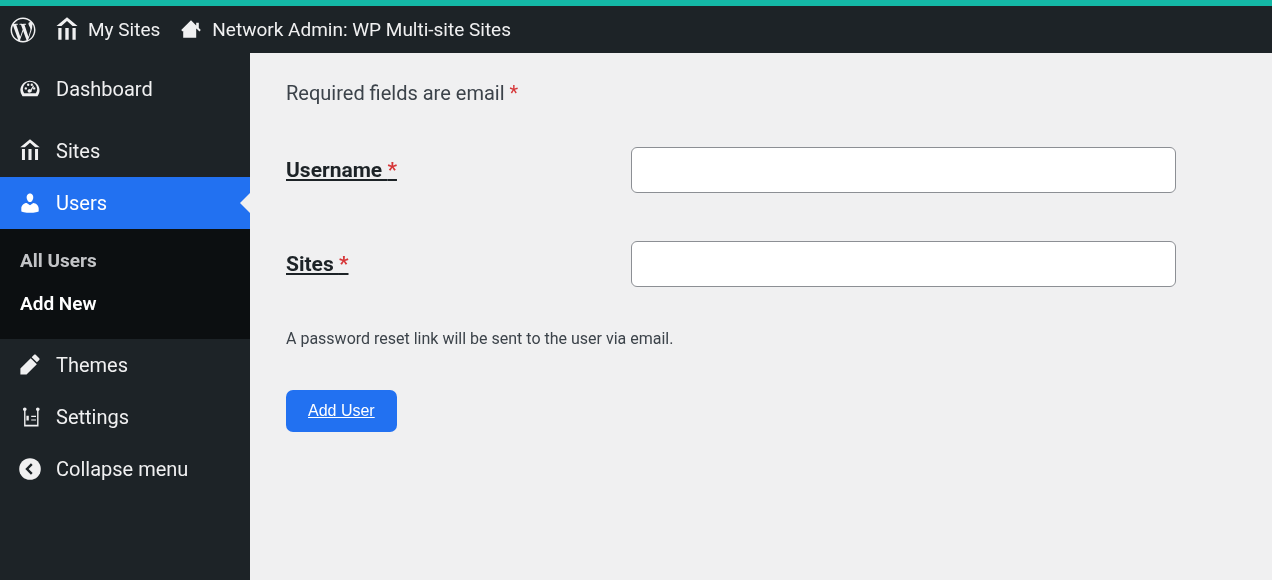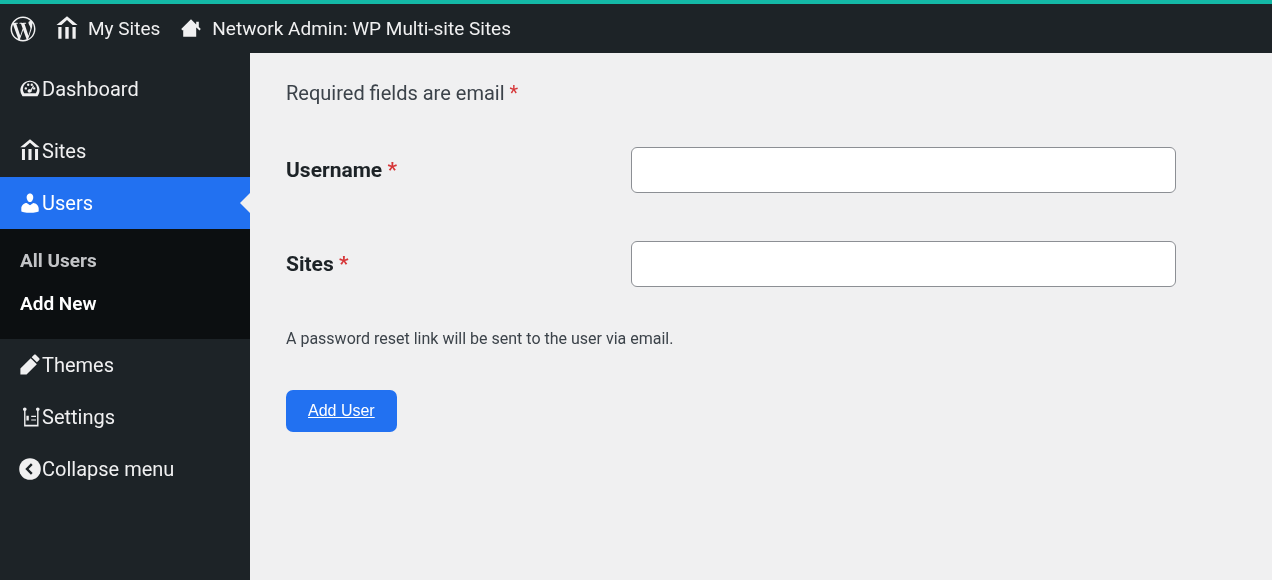--- a/index.html
+++ b/index.html
@@ -7,38 +7,39 @@
   body { background: #f0f0f1; }
 
   .topbar {
     height: 53px;
     background: #1d2327;
     color: #fff;
     display: flex;
     align-items: center;
     padding: 0 10px;
     gap: 18px;
-    border-top: 4px solid #14b8a6;
+    border-top: 6px solid #14b8a6;
   }
   .topbar-item { display: flex; align-items: center; gap: 8px; color: #f0f0f1; font-size: 19px; }
   .topbar svg { fill: #f0f0f1; }
 
   .shell { display: flex; height: calc(580px - 53px); }
 
   .sidebar {
     width: 250px;
     background: #1d2327;
     color: #f0f0f1;
     display: flex;
     flex-direction: column;
     font-size: 20px;
   }
   .menu-item {
     display: flex;
     align-items: center;
+    gap: 14px;
     padding: 14px 18px;
     cursor: pointer;
     color: #f0f0f1;
   }
   .menu-item svg { fill: #f0f0f1; width: 24px; height: 24px; }
   .menu-item.first { padding-top: 24px; padding-bottom: 24px; }
   .menu-item.active {
     background: #2271f1;
     color: #fff;
     position: relative;
@@ -69,21 +70,21 @@
   .content {
     flex: 1;
     padding: 28px 36px;
     background: #f0f0f1;
     color: #1d2327;
   }
   .page-title { font-size: 32px; font-weight: 600; margin-bottom: 26px; }
   .required-note { font-size: 20px; color: #3c434a; margin-bottom: 42px; }
   .required-note .ast { color: #d63638; }
 
-  .form-row { display: flex; align-items: center; margin-bottom: 48px; }
+  .form-row { display: flex; align-items: center; margin-bottom: 48px; text-decoration: underline; }
   .form-label { width: 345px; font-size: 21px; font-weight: 700; color: #1d2327; }
   .form-label .ast { color: #d63638; }
   .text-input {
     width: 545px;
     height: 46px;
     border: 1px solid #8c8f94;
     border-radius: 6px;
     background: #fff;
     font-size: 18px;
     padding: 0 10px;

